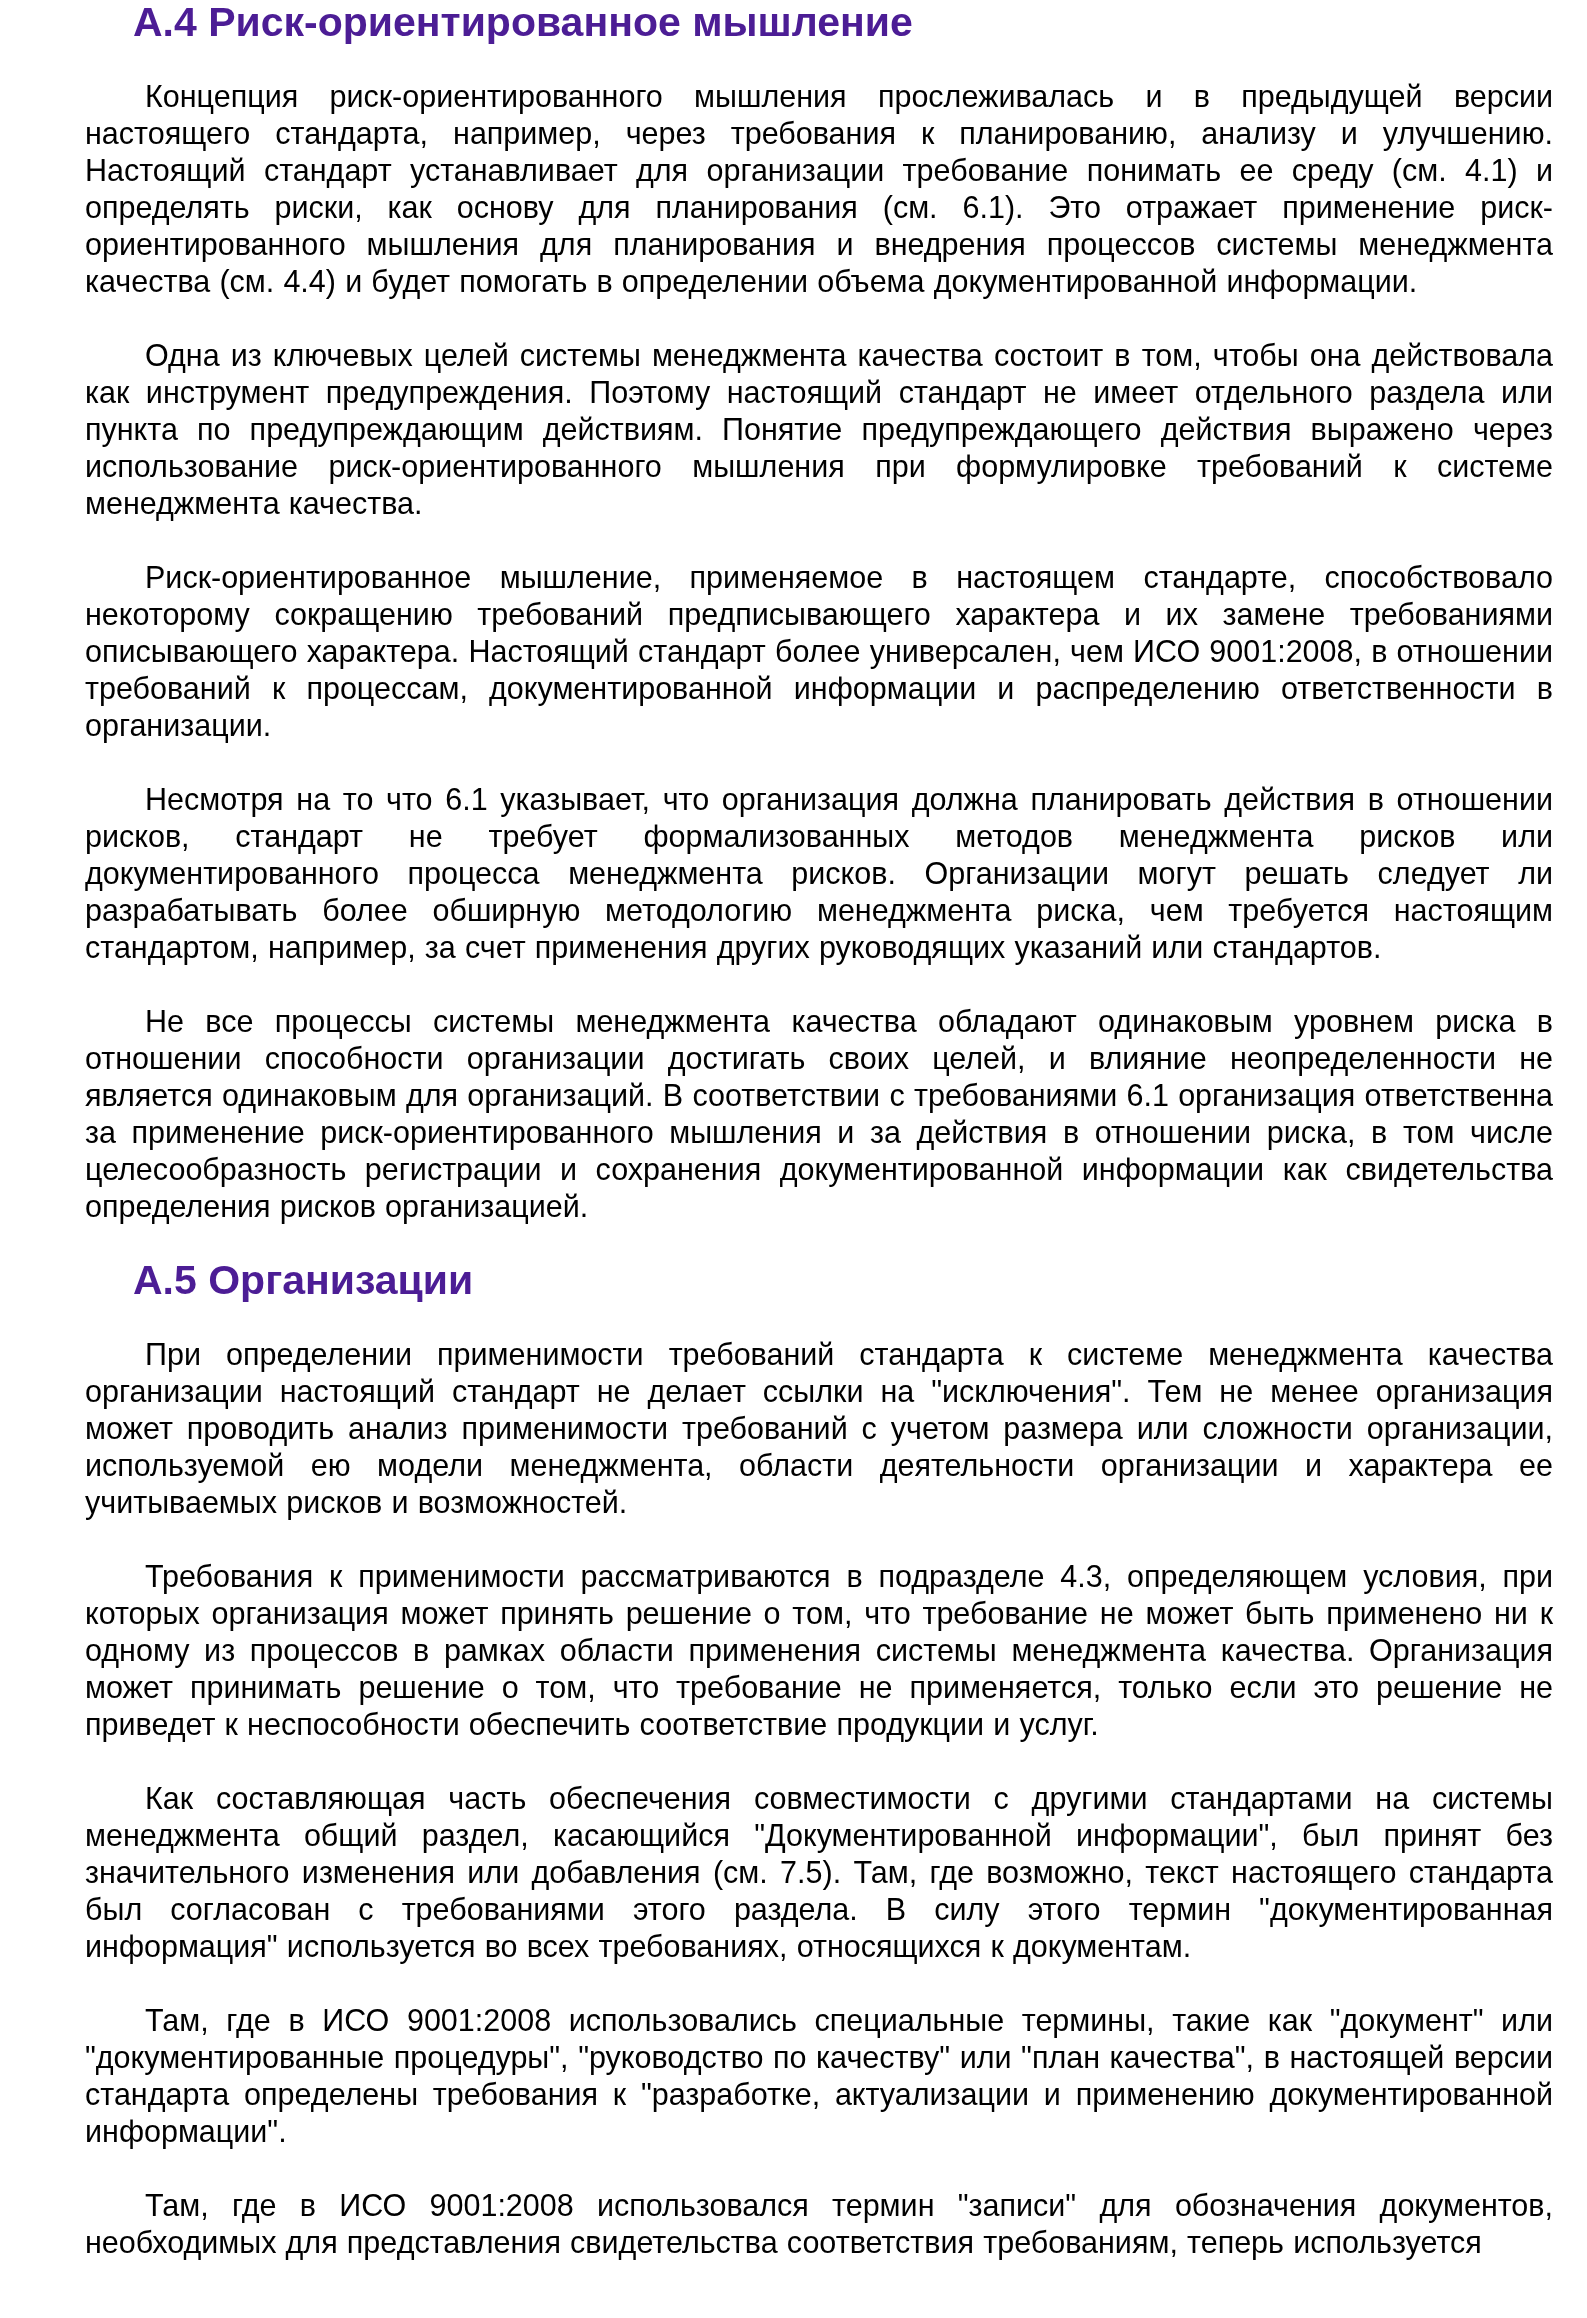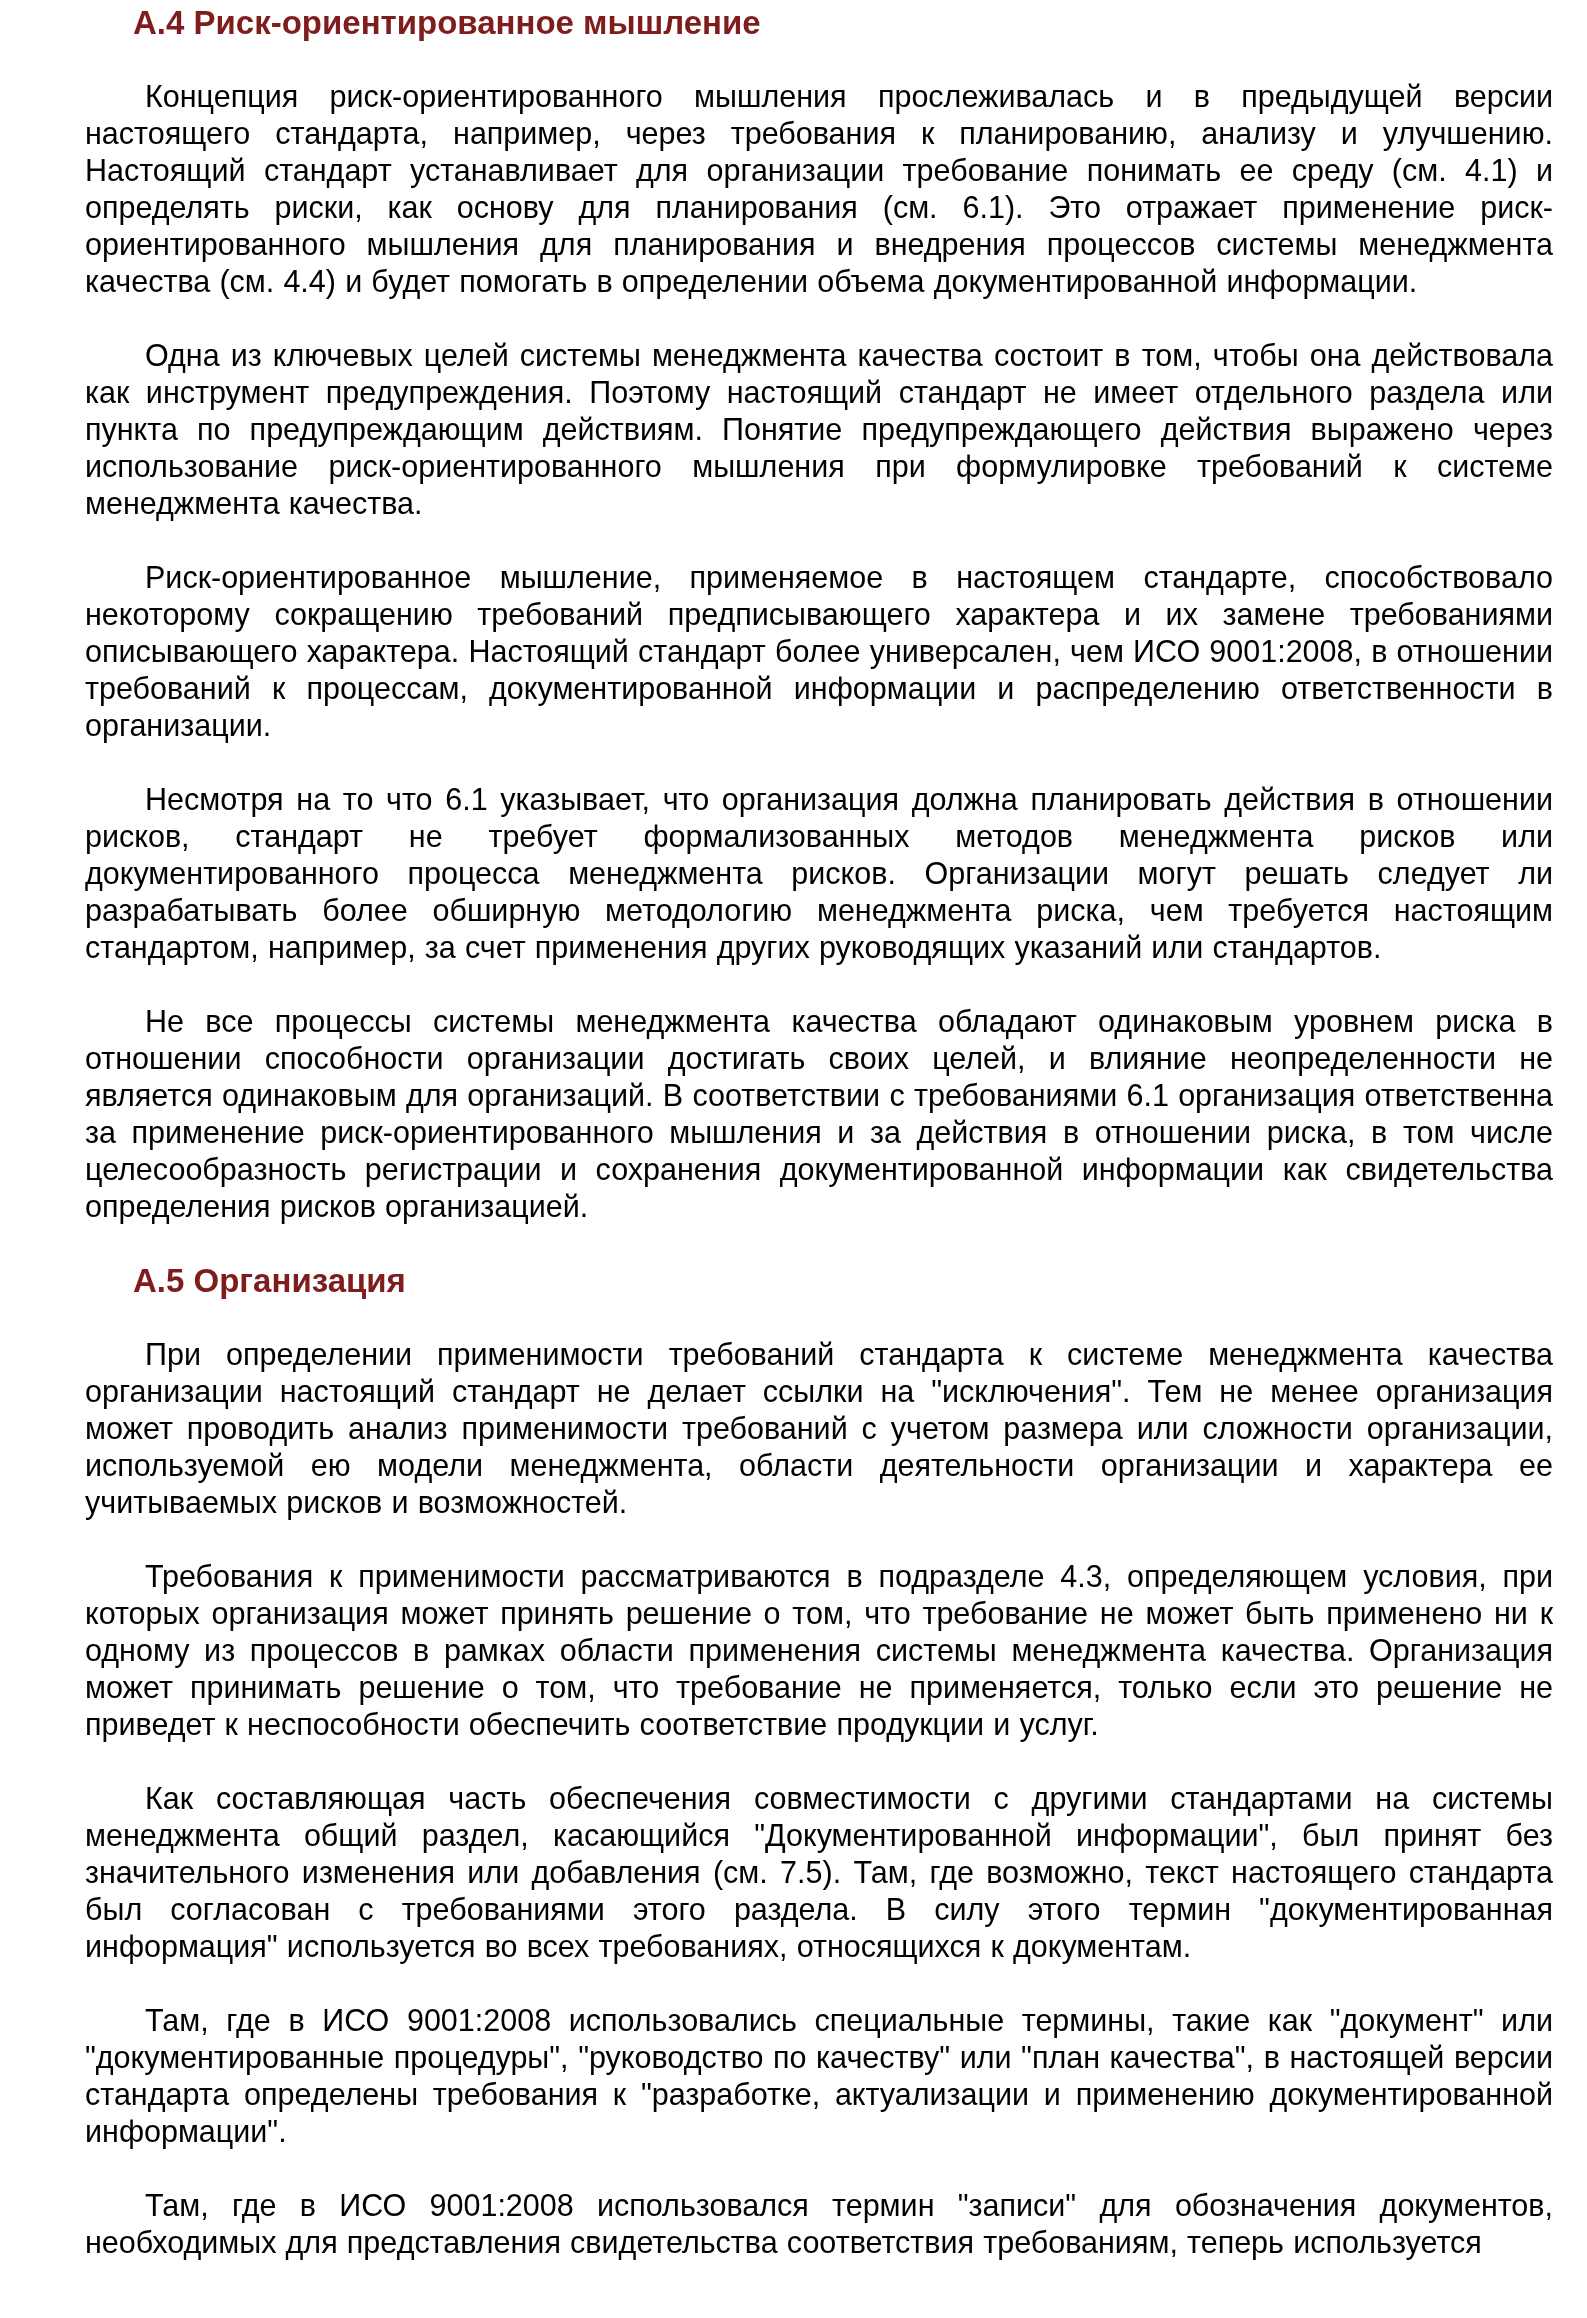--- a/index.html
+++ b/index.html
@@ -23,25 +23,25 @@
     font-size: 30.5px;
     line-height: 37px;
   }
   .section {
     margin: 0;
     padding: 0;
   }
   h2.heading {
     margin: 0 0 37px 0;
     padding: 0;
-    font-size: 33px;
+    font-size: 41px;
     font-weight: bold;
     line-height: 37px;
     text-indent: 60px;
-    color: #7f1d1d;
+    color: #4c1d95;
   }
   p.para {
     margin: 0 0 37px 12px;
     padding: 0;
     text-align: justify;
     text-indent: 60px;
     word-spacing: 0.7px;
   }
 </style>
 </head>
@@ -52,21 +52,21 @@
   <section class="section">
     <h2 class="heading">А.4 Риск-ориентированное мышление</h2>
     <p class="para">Концепция риск-ориентированного мышления прослеживалась и в предыдущей версии настоящего стандарта, например, через требования к планированию, анализу и улучшению. Настоящий стандарт устанавливает для организации требование понимать ее среду (см. 4.1) и определять риски, как основу для планирования (см. 6.1). Это отражает применение риск-ориентированного мышления для планирования и внедрения процессов системы менеджмента качества (см. 4.4) и будет помогать в определении объема документированной информации.</p>
     <p class="para">Одна из ключевых целей системы менеджмента качества состоит в том, чтобы она действовала как инструмент предупреждения. Поэтому настоящий стандарт не имеет отдельного раздела или пункта по предупреждающим действиям. Понятие предупреждающего действия выражено через использование риск-ориентированного мышления при формулировке требований к системе менеджмента качества.</p>
     <p class="para">Риск-ориентированное мышление, применяемое в настоящем стандарте, способствовало некоторому сокращению требований предписывающего характера и их замене требованиями описывающего характера. Настоящий стандарт более универсален, чем ИСО 9001:2008, в отношении требований к процессам, документированной информации и распределению ответственности в организации.</p>
     <p class="para">Несмотря на то что 6.1 указывает, что организация должна планировать действия в отношении рисков, стандарт не требует формализованных методов менеджмента рисков или документированного процесса менеджмента рисков. Организации могут решать следует ли разрабатывать более обширную методологию менеджмента риска, чем требуется настоящим стандартом, например, за счет применения других руководящих указаний или стандартов.</p>
     <p class="para">Не все процессы системы менеджмента качества обладают одинаковым уровнем риска в отношении способности организации достигать своих целей, и влияние неопределенности не является одинаковым для организаций. В соответствии с требованиями 6.1 организация ответственна за применение риск-ориентированного мышления и за действия в отношении риска, в том числе целесообразность регистрации и сохранения документированной информации как свидетельства определения рисков организацией.</p>
   </section>
 
   <section class="section">
-    <h2 class="heading">А.5 Организация</h2>
+    <h2 class="heading">А.5 Организации</h2>
     <p class="para">При определении применимости требований стандарта к системе менеджмента качества организации настоящий стандарт не делает ссылки на "исключения". Тем не менее организация может проводить анализ применимости требований с учетом размера или сложности организации, используемой ею модели менеджмента, области деятельности организации и характера ее учитываемых рисков и возможностей.</p>
     <p class="para">Требования к применимости рассматриваются в подразделе 4.3, определяющем условия, при которых организация может принять решение о том, что требование не может быть применено ни к одному из процессов в рамках области применения системы менеджмента качества. Организация может принимать решение о том, что требование не применяется, только если это решение не приведет к неспособности обеспечить соответствие продукции и услуг.</p>
   </section>
 
   <section class="section">
     <p class="para">Как составляющая часть обеспечения совместимости с другими стандартами на системы менеджмента общий раздел, касающийся "Документированной информации", был принят без значительного изменения или добавления (см. 7.5). Там, где возможно, текст настоящего стандарта был согласован с требованиями этого раздела. В силу этого термин "документированная информация" используется во всех требованиях, относящихся к документам.</p>
     <p class="para">Там, где в ИСО 9001:2008 использовались специальные термины, такие как "документ" или "документированные процедуры", "руководство по качеству" или "план качества", в настоящей версии стандарта определены требования к "разработке, актуализации и применению документированной информации".</p>
     <p class="para">Там, где в ИСО 9001:2008 использовался термин "записи" для обозначения документов, необходимых для представления свидетельства соответствия требованиям, теперь используется</p>
   </section>
 

